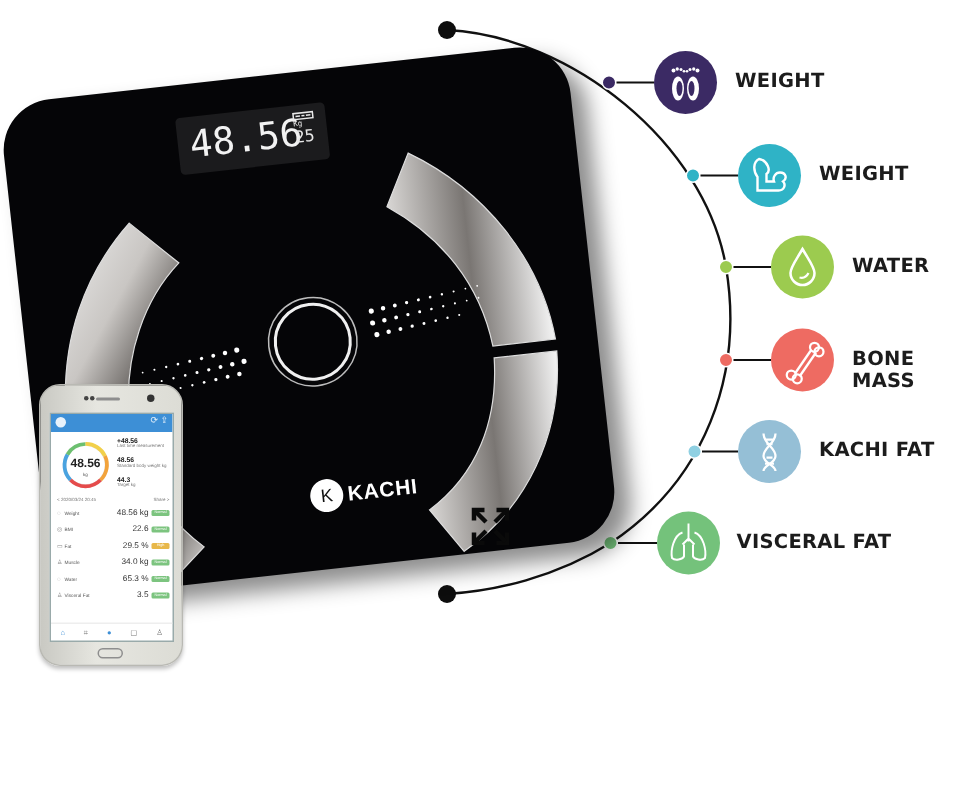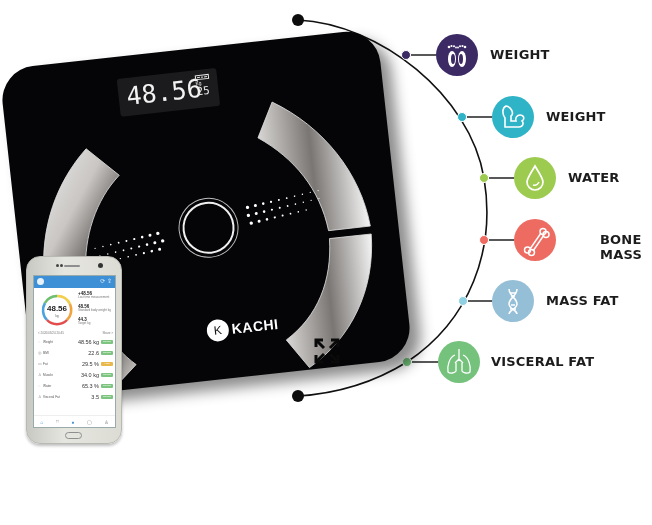--- a/index.html
+++ b/index.html
@@ -324,32 +324,32 @@
       <g fill="none" stroke="#fff" stroke-width="1.5">
     <path d="M16 30 L 27 14"></path>
         <path d="M19 32 L 30 16"></path>
     <circle cx="13.5" cy="31" r="3"></circle>
         <circle cx="17.5" cy="33.5" r="3"></circle>
     <circle cx="29" cy="12.5" r="3"></circle>
         <circle cx="32" cy="15.5" r="3"></circle>
   </g>
     </svg>
 </div>
-<div class="feature-label" style="left:600px;top:232px">BONE MASS</div>
+<div class="feature-label" style="left:568px;top:232px">BONE MASS</div>
 
 <div class="feature-icon" style="left:492px;top:280px;background:#95bfd6">
   <svg width="42" height="42" viewBox="0 0 42 42">
       <g fill="none" stroke="#fff" stroke-width="1.5">
     <path d="M17 9 C 17 16, 25 18, 25 24 C 25 29, 17 30, 17 34"></path>
     <path d="M25 9 C 25 16, 17 18, 17 24 C 17 29, 25 30, 25 34"></path>
     <path d="M18 13 H24 M19 16 H23 M19 25 H23 M18 29 H24"></path>
   </g>
     </svg>
 </div>
-<div class="feature-label" style="left:546px;top:293px">MASS FAT</div>
+<div class="feature-label" style="left:546px;top:293px">KACHI FAT</div>
 
 <div class="feature-icon" style="left:438px;top:341px;background:#74c27b">
   <svg width="42" height="42" viewBox="0 0 42 42">
       <g fill="none" stroke="#fff" stroke-width="1.3">
     <path d="M21 8 V 20 M21 18 L 17 22 M21 18 L 25 22"></path>
     <path d="M17 14 C 11 16, 9 26, 10 31 C 12 33, 17 32, 18 30 V 22"></path>
     <path d="M25 14 C 31 16, 33 26, 32 31 C 30 33, 25 32, 24 30 V 22"></path>
   </g>
     </svg>
 </div>

